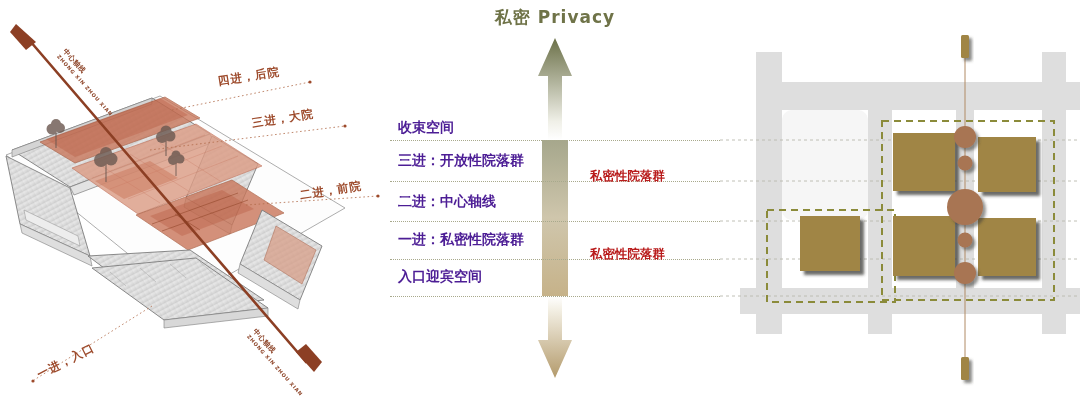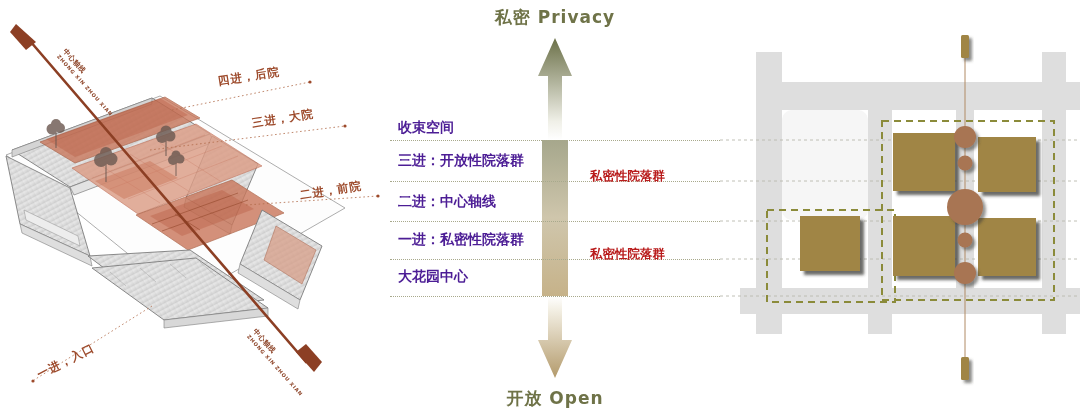--- a/index.html
+++ b/index.html
@@ -224,21 +224,20 @@
   </div>
   <div class="axis-label" style="left:252px;top:324px;transform:rotate(48deg);">
     <span>中心轴线</span>
     <span class="py">ZHONG XIN ZHOU XIAN</span>
   </div>
 </div>
 
 <div class="panel" id="center-panel">
 
   <div class="cap" id="cap-top">私密  Privacy</div>
-  <div class="cap" id="cap-bottom">开放  Open</div>
 
   <svg class="arrow-wrap" width="330" height="414" viewBox="0 0 330 414">
     <defs>
       <linearGradient id="gUp" x1="0" y1="1" x2="0" y2="0">
         <stop offset="0" stop-color="#ffffff"></stop>
         <stop offset="0.18" stop-color="#f0f0e8"></stop>
         <stop offset="1" stop-color="#6b7048"></stop>
       </linearGradient>
       <linearGradient id="gDown" x1="0" y1="0" x2="0" y2="1">
         <stop offset="0" stop-color="#ffffff"></stop>
@@ -275,21 +274,21 @@
   <div class="level-row" style="top:161px;">
     <span class="level-text">三进：开放性院落群</span>
   </div>
   <div class="level-row" style="top:202px;">
     <span class="level-text">二进：中心轴线</span>
   </div>
   <div class="level-row" style="top:240px;">
     <span class="level-text">一进：私密性院落群</span>
   </div>
   <div class="level-row" style="top:277px;">
-    <span class="level-text">大花园中心</span>
+    <span class="level-text">入口迎宾空间</span>
   </div>
 
   <div class="grp-text" style="left:200px;top:168px;">私密性院落群</div>
   <div class="grp-text" style="left:200px;top:246px;">私密性院落群</div>
 </div>
 
 <div class="panel" id="right-panel">
 
   <svg id="plan-svg" width="360" height="414" viewBox="0 0 360 414">
     <defs>

